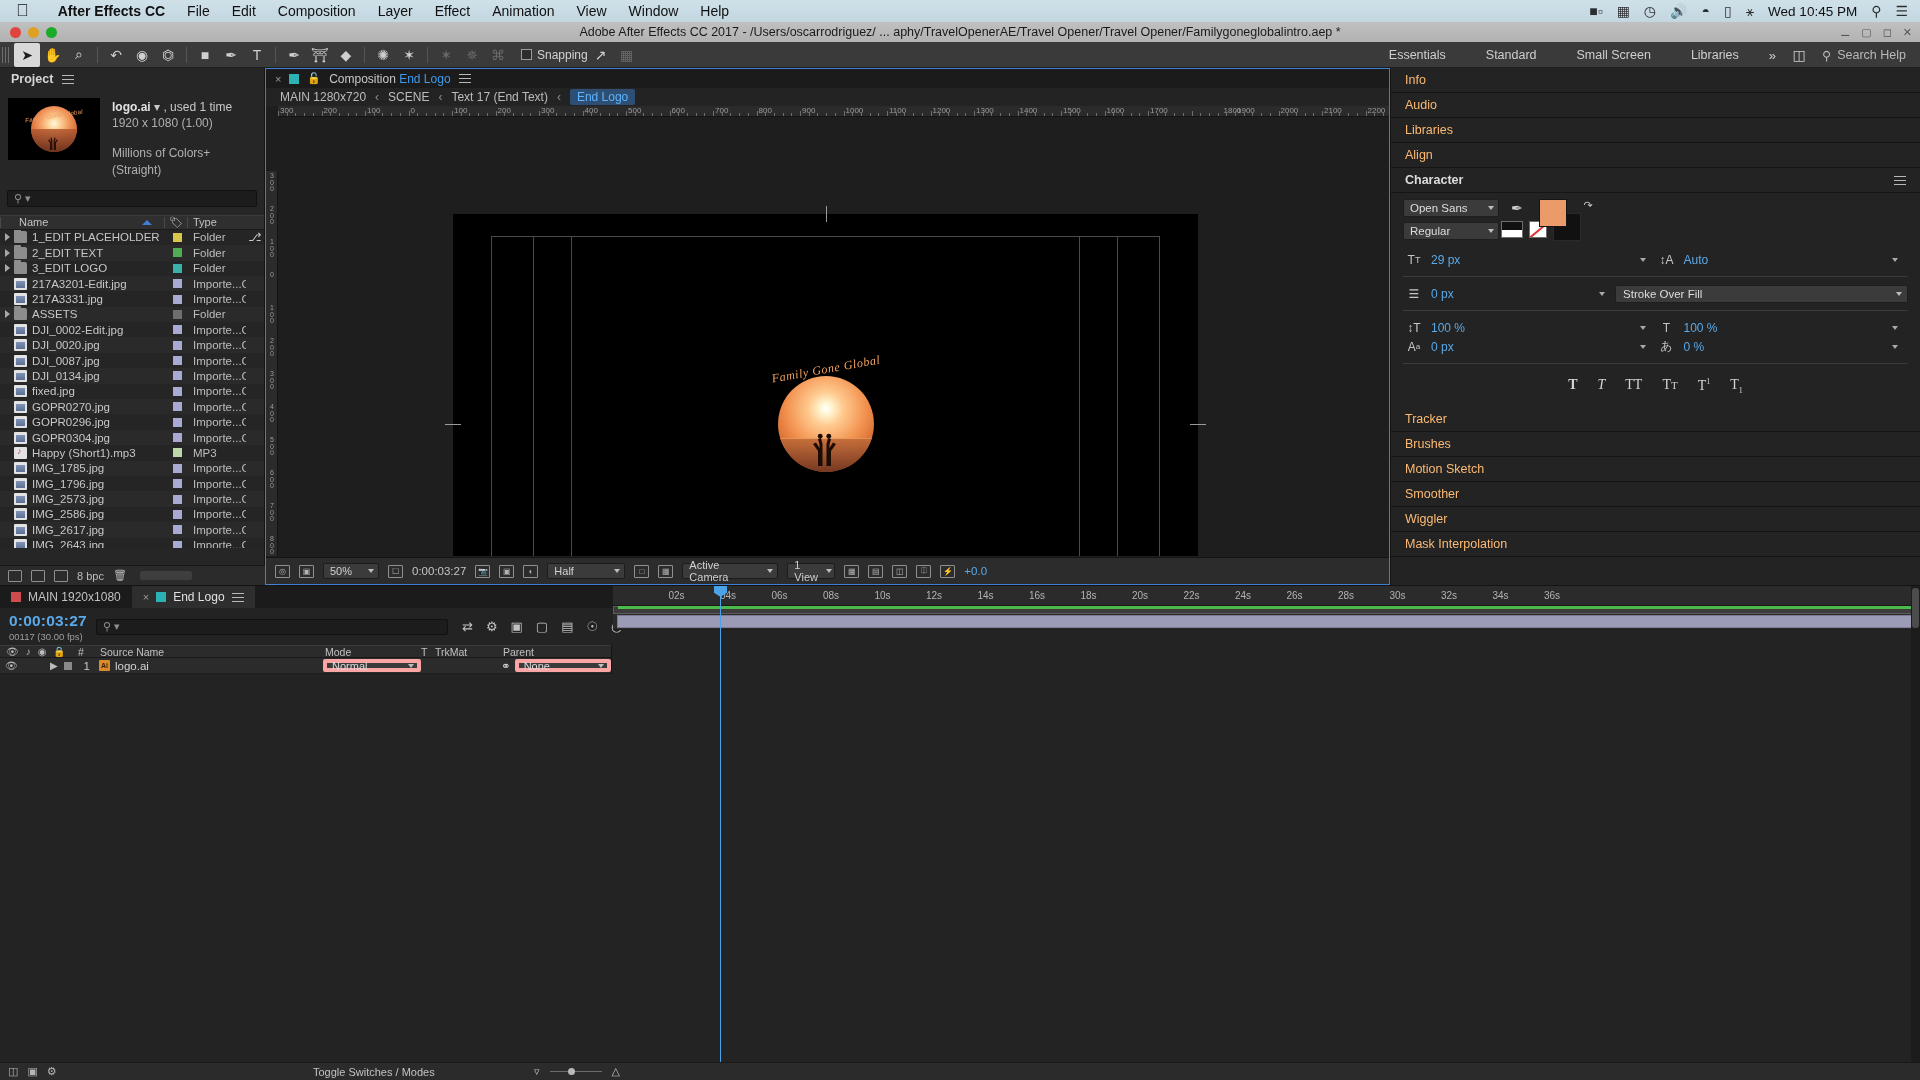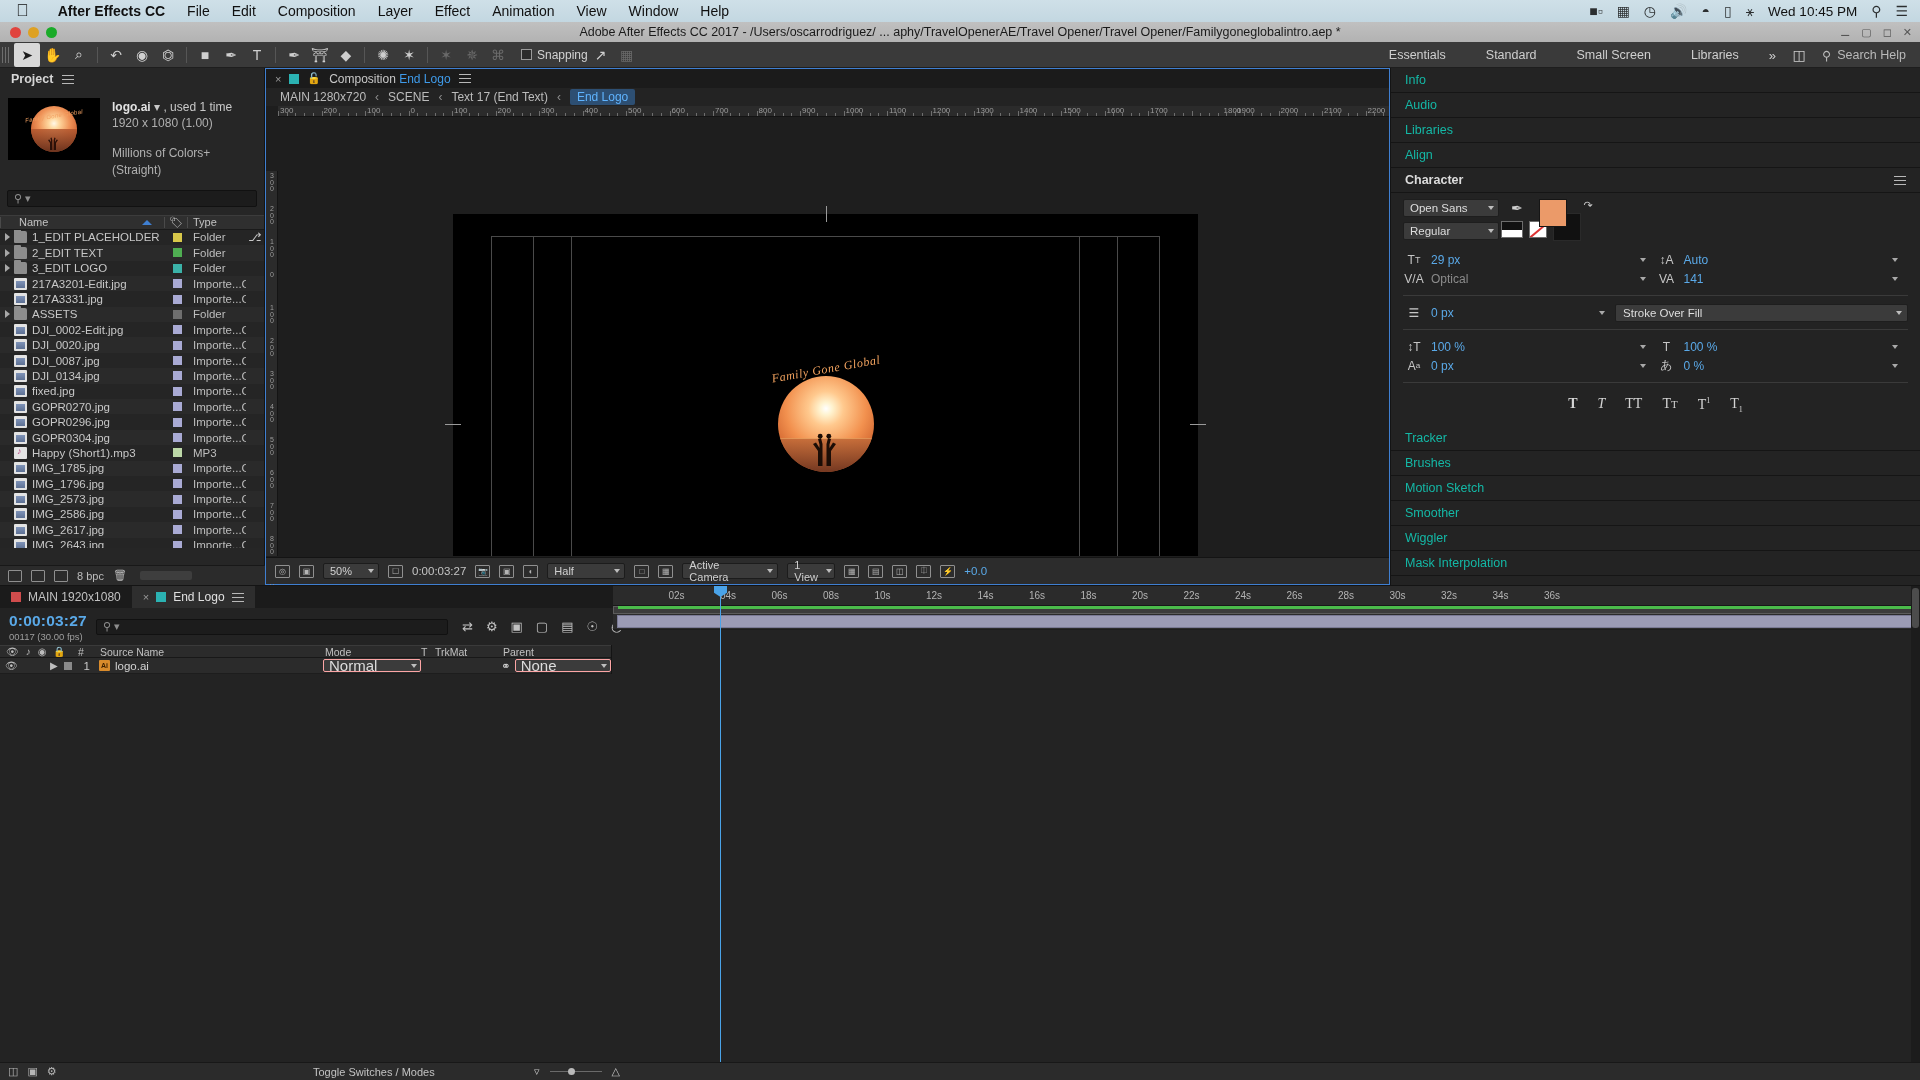--- a/index.html
+++ b/index.html
@@ -164,21 +164,21 @@
   .comp-foot { position:absolute; left:0; right:0; bottom:0; height:27px; background:#2c2c2c;
     border-top:1px solid #141414; display:flex; align-items:center; gap:9px; padding-left:9px; font-size:11.5px; color:#c4c4c4; }
   .mini-sel { height:16px; background:#3b3b3b; border:1px solid #1c1c1c; border-radius:2px;
     display:flex; align-items:center; justify-content:space-between; padding:0 4px 0 6px; font-size:11px; gap:8px; color:#d0d0d0; }
   .cf-ic { width:15px; height:13px; border:1px solid #909090; border-radius:1px; display:flex; align-items:center; justify-content:center; font-size:8px; color:#b4b4b4; }
   .caret { width:0;height:0;border-left:3.5px solid transparent;border-right:3.5px solid transparent;border-top:4px solid #bdbdbd; }
 
   
   #rightpanels { left:1390px; top:68px; width:530px; height:517px; background:#232323; border-left:1px solid #141414; }
   .stack-row { height:25px; display:flex; align-items:center; padding-left:14px; font-size:12.5px;
-    color:#14b8a6; border-bottom:1px solid #151515; }
+    color:#fdba74; border-bottom:1px solid #151515; }
   .stack-row.title { font-weight:bold; color:#dcdcdc; justify-content:space-between; padding-right:14px; }
 
   .char-body { padding:6px 12px 8px 12px; }
   .char-r1 { display:flex; gap:8px; align-items:flex-start; }
   .font-sel { width:96px; height:18px; background:#3b3b3b; border:1px solid #1e1e1e; border-radius:2px;
     display:flex; align-items:center; justify-content:space-between; padding:0 4px 0 6px; font-size:11.5px; color:#dedede; }
   .eyedrop { font-size:14px; color:#cfcfcf; margin:1px 2px 0 4px; }
   .swatches { position:relative; width:58px; height:42px; }
   .sw-fill { position:absolute; left:6px; top:0; width:28px; height:28px; border:1px solid #151515; }
   .sw-stroke { position:absolute; left:20px; top:14px; width:28px; height:28px; background:#111; border:1px solid #2a2a2a; }
@@ -228,22 +228,22 @@
   .lh-trk { width:64px; }
   .lh-par { width:112px; padding-left:4px; }
 
   .layer-row { height:16px; display:flex; align-items:center; background:#2b2b2b; border-bottom:1px solid #1d1d1d; font-size:11.5px; color:#d2d2d2; }
   .lr-sw { width:78px; display:flex; align-items:center; gap:6px; padding-left:5px; color:#bdbdbd; font-size:10px; }
   .lr-num { width:16px; text-align:right; padding-right:4px; color:#c8c8c8; }
   .lr-src { flex:1; display:flex; align-items:center; gap:5px; padding-left:5px; }
   .lr-src .aiicon { width:11px; height:11px; background:#d98b2b; border-radius:1px; color:#3a1f00; font-size:7px;
     display:flex; align-items:center; justify-content:center; font-weight:bold; }
   .lr-mode { width:100px; padding-left:2px; }
-  .lr-sel { height:13px; background:#3b3b3b; border:1px solid #fca5a5; border-radius:2px;
-    display:flex; align-items:center; justify-content:space-between; padding:0 3px 0 5px; font-size:15px; color:#dcdcdc; }
+  .lr-sel { height:13px; background:#3b3b3b; border:4px solid #fca5a5; border-radius:2px;
+    display:flex; align-items:center; justify-content:space-between; padding:0 3px 0 5px; font-size:11px; color:#dcdcdc; }
   .lr-t { width:14px; }
   .lr-trk { width:64px; }
   .lr-par { width:112px; display:flex; align-items:center; gap:4px; padding-left:2px; }
 
   .tl-right { position:absolute; left:613px; top:0; right:0; bottom:0; }
   .tl-ruler { height:20px; background:#2b2b2b; border-bottom:1px solid #181818; position:relative; }
   .tl-ruler .tl-tk { position:absolute; top:4px; font-size:10px; color:#b4b4b4; }
   .tl-band { height:8px; background:#1b1b1b; position:relative; }
   .tl-workbar { position:absolute; left:0; top:0; height:8px; background:#3c3c3c; border:1px solid #5c5c5c; }
   .tl-green { position:absolute; left:5px; right:6px; height:3px; background:#4bbb4b; }
@@ -979,32 +979,20 @@
             <span class="pico">T<span style="font-size:9px;">T</span></span>
             <span class="pval">29 px</span>
             <span class="pcar"></span>
           </span>
           <span class="pcell">
             <span class="pico">↕A</span>
             <span class="pval">Auto</span>
             <span class="pcar"></span>
           </span>
         </div>
-        <div class="prow">
-          <span class="pcell">
-            <span class="pico">V/A</span>
-            <span class="pval gray">Optical</span>
-            <span class="pcar"></span>
-          </span>
-          <span class="pcell">
-            <span class="pico">VA</span>
-            <span class="pval">141</span>
-            <span class="pcar"></span>
-          </span>
-        </div>
 
         <div class="hr"></div>
 
         <div class="prow">
           <span class="pcell" style="width:42%;">
             <span class="pico">☰</span>
             <span class="pval">0 px</span>
             <span class="pcar"></span>
           </span>
           <span class="strokesel">

